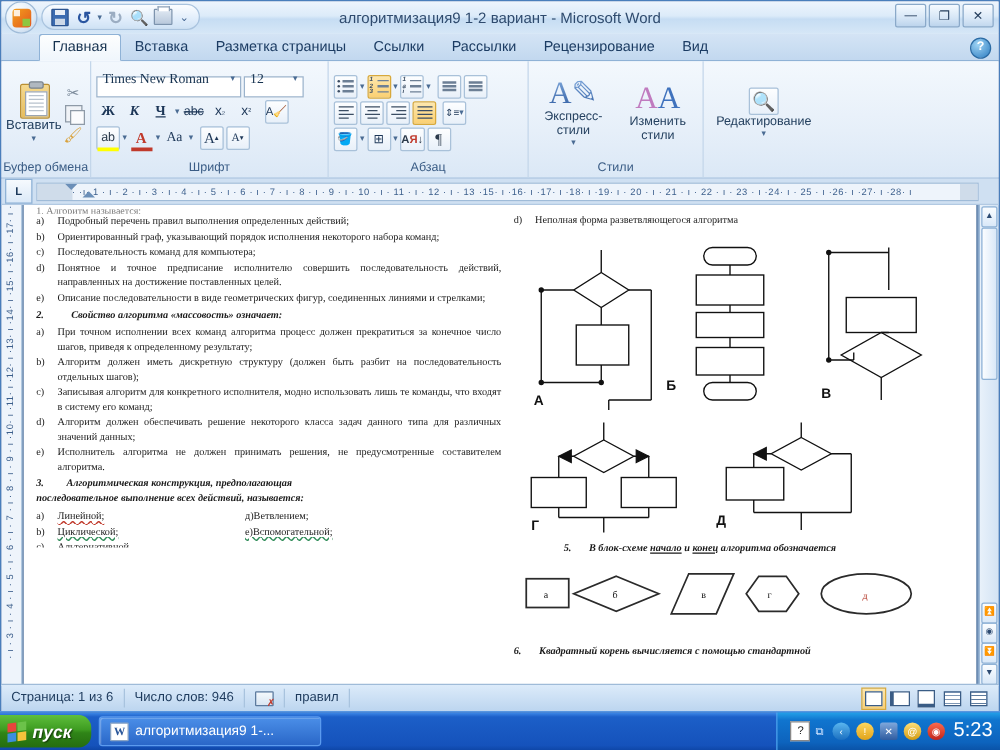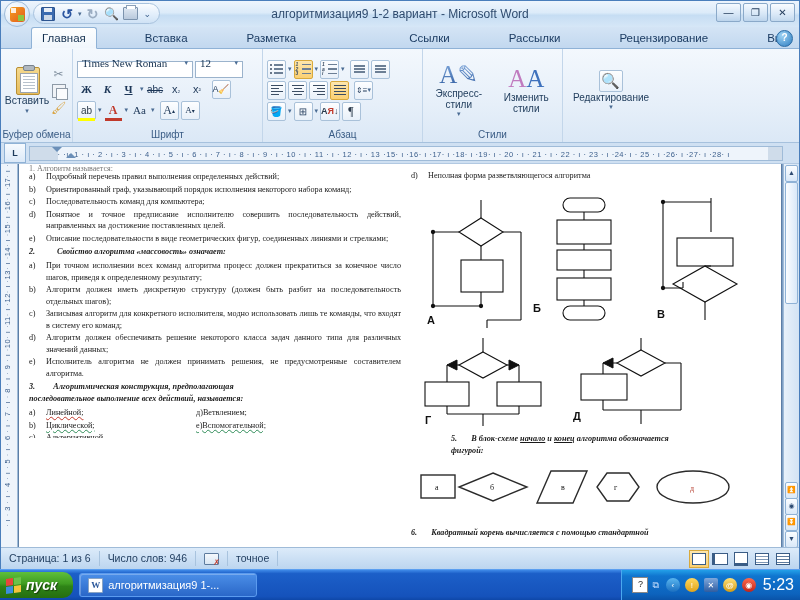--- a/index.html
+++ b/index.html
@@ -46,21 +46,21 @@
     line-height:26px;pointer-events:none;}
   .win-btns{position:absolute;right:4px;top:2px;display:flex;gap:2px;}
   .wb{width:23px;height:17px;border:1px solid #8aa9c9;border-radius:2px;
      background:linear-gradient(#f5faff,#d6e6f6 60%,#bcd4ec);
      display:flex;align-items:center;justify-content:center;font-size:10px;color:#27405f;}
   .wb.close{background:linear-gradient(#f9fcff,#dbe9f8 60%,#c2d8ee);}
 
   
   .tabstrip{height:21px;position:relative;
     background:linear-gradient(#d4e4f5,#c2d8ef);
-    border-bottom:1px solid #8fb2d6;display:flex;align-items:flex-end;padding-left:30px;gap:37px;}
+    border-bottom:1px solid #8fb2d6;display:flex;align-items:flex-end;padding-left:30px;}
   .tab{height:20px;line-height:20px;padding:0 10px;font-size:11.5px;color:#1c3c63;
        border:1px solid transparent;border-bottom:none;border-radius:3px 3px 0 0;cursor:default;}
   .tab.active{background:linear-gradient(#fdfefe,#f0f6fc);
     border:1px solid #8fb2d6;border-bottom:1px solid #f3f8fd;color:#15314f;position:relative;top:1px;}
   .help-q{position:absolute;right:6px;top:3px;width:15px;height:15px;border-radius:50%;
     background:radial-gradient(circle at 35% 30%,#9fd4f5,#2d7cc0);border:1px solid #2b6ba4;
     color:#fff;font-size:10px;text-align:center;line-height:14px;font-weight:bold;}
 
   
   .ribbon{height:93px;background:linear-gradient(#f3f8fd,#e6eff9 60%,#dbe8f6);
@@ -654,21 +654,20 @@
           </g>
         </svg>
 
         <div style="font-style:italic;font-weight:bold;line-height:12px;margin-top:5px;margin-left:40px;">
           <span>5.</span>
           <span style="padding-left:12px;">В   блок-схеме</span>
           <span class="uline">начало</span>
           <span>и</span>
           <span class="uline">конец</span>
           <span>алгоритма   обозначается</span>
-          <div>фигурой:</div>
         </div>
 
         <svg width="352" height="60" viewBox="0 0 352 60" style="display:block;margin-top:4px;">
           <g stroke="#2b2b2b" stroke-width="1.4" fill="none">
             <rect x="10" y="14" width="34" height="23"></rect>
             <polygon points="82,12 116,26 82,40 48,26"></polygon>
             <polygon points="140,10 176,10 162,42 126,42"></polygon>
             <polygon points="196,12 218,12 228,26 218,40 196,40 186,26"></polygon>
             <ellipse cx="282" cy="26" rx="36" ry="16"></ellipse>
           </g>
@@ -699,21 +698,21 @@
       <div class="sv-btn" style="bottom:1px;">▼</div>
     </div>
   </div>
 
   <div class="statusbar">
     <div class="sb-item">Страница: 1 из 6</div>
     <div class="sb-item">Число слов: 946</div>
     <div class="sb-item">
       <span class="spell-ic"></span>
     </div>
-    <div class="sb-item">точное</div>
+    <div class="sb-item">правил</div>
     <div class="sb-spacer"></div>
     <div style="display:flex;align-items:center;gap:1px;padding-right:6px;">
       <span class="vbtn on">
           <span class="vic"></span>
         </span>
       <span class="vbtn">
           <span class="vic" style="border-left-width:3px;"></span>
         </span>
       <span class="vbtn">
           <span class="vic" style="border-bottom-width:3px;"></span>

